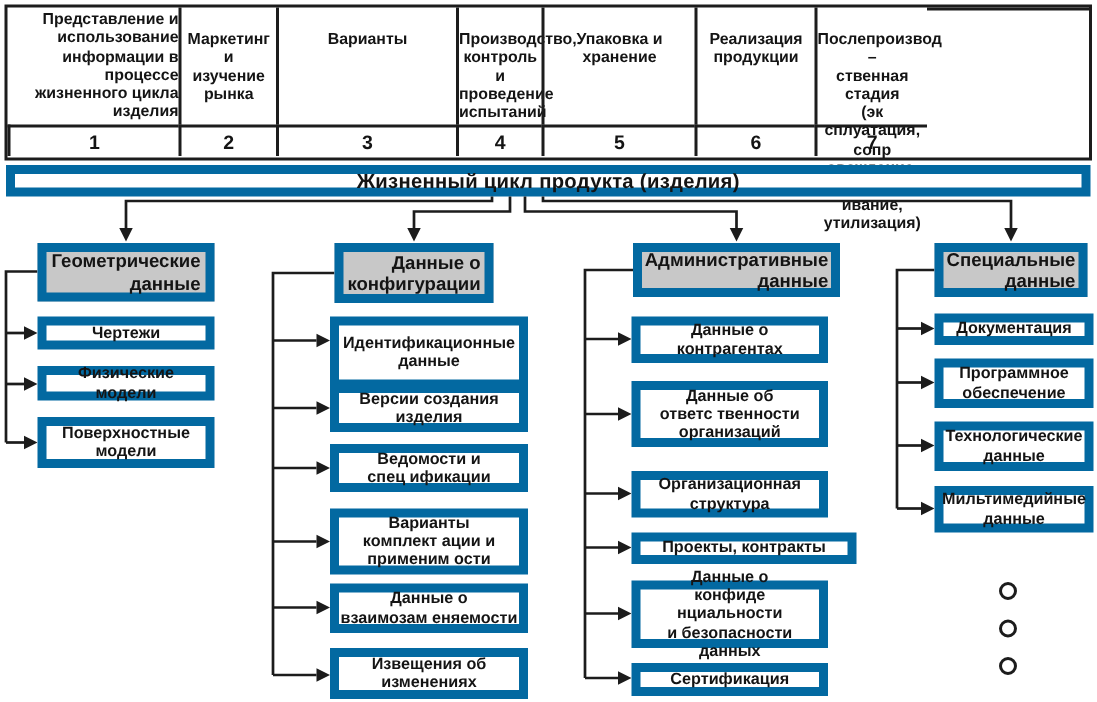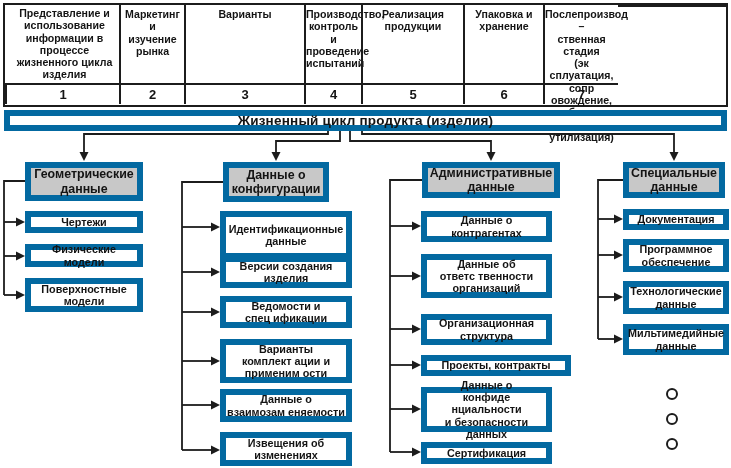--- a/index.html
+++ b/index.html
@@ -13,37 +13,37 @@
     position:absolute;left:3px;top:3px;width:725px;height:104px;
     box-sizing:border-box;border:2px solid #1c1c1c;
     display:grid;
     grid-template-columns:114px 65px 120px 57px 102px 80px 75px 108px;
     grid-template-rows:78px 21px;
   }
   .tcell{box-sizing:border-box;border-left:2px solid #1c1c1c;}
   .tcell.first{border-left:none;}
   .label-cell{
     font-size:10.6px;line-height:1.16;text-align:center;
-    padding-top:3px;white-space:pre-line;
-  }
-  .corner-cell{text-align:center;padding-left:5px;padding-top:2px;}
+    padding-top:15px;white-space:pre-line;
+  }
+  .corner-cell{text-align:right;padding-left:5px;padding-top:2px;}
   .num-cell{
     border-top:2px solid #1c1c1c;
     display:flex;align-items:center;justify-content:center;
     font-size:13px;
   }
   
   .box{
     position:absolute;box-sizing:border-box;
     border:6px solid #0369a1;background:#ffffff;
     display:flex;align-items:center;justify-content:center;
     text-align:center;white-space:pre-line;
   }
   .banner{font-size:13.5px;letter-spacing:.2px;}
-  .group-header{background:#c8c8c8;font-size:12.4px;line-height:1.14;}
+  .group-header{background:#c8c8c8;font-size:12.4px;line-height:1.14;text-align:right;}
   .item{font-size:10.8px;line-height:1.12;}
   
   .overlay{position:absolute;left:0;top:0;pointer-events:none;}
   .overlay path{fill:none;stroke:#1c1c1c;stroke-width:1.8;}
   .overlay polygon{fill:#1c1c1c;stroke:none;}
   .overlay circle{fill:#ffffff;stroke:#1c1c1c;stroke-width:2;}
 </style>
 </head>
 <body>
 
@@ -58,24 +58,24 @@
 изделия</div>
     <div class="tcell label-cell">Маркетинг
 и
 изучение
 рынка</div>
     <div class="tcell label-cell">Варианты</div>
     <div class="tcell label-cell">Производство,
 контроль и
 проведение
 испытаний</div>
+    <div class="tcell label-cell">Упаковка и
+хранение</div>
     <div class="tcell label-cell">Реализация
 продукции</div>
-    <div class="tcell label-cell">Упаковка и
-хранение</div>
     <div class="tcell label-cell">Послепроизвод –
 ственная стадия
 (эк сплуатация,
 сопр овождение,
 обслуж ивание,
 утилизация)</div>
 
     <div class="tcell num-cell first"></div>
     <div class="tcell num-cell">1</div>
     <div class="tcell num-cell">2</div>

